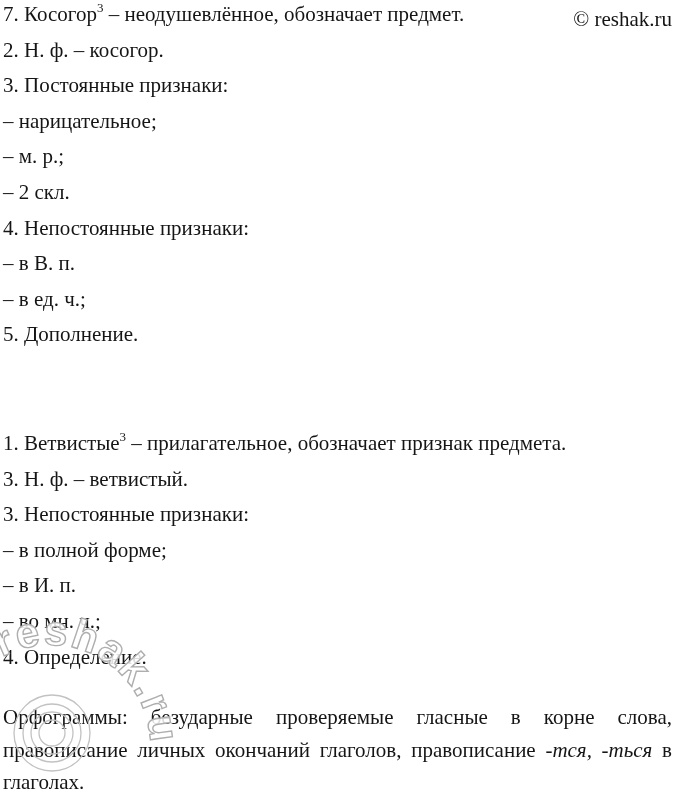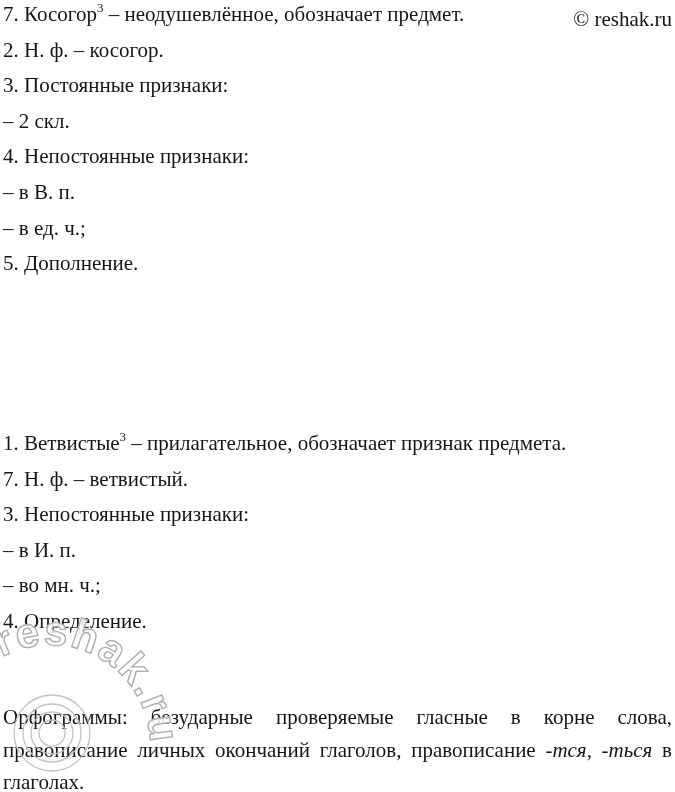--- a/index.html
+++ b/index.html
@@ -71,35 +71,38 @@
 
   <span class="copyright">© reshak.ru</span>
 
   <div class="blk" id="noun-block">
     <div class="line">
       <span>7. Косогор</span><sup class="analysis-sup">3</sup><span> – неодушевлённое, обозначает предмет.</span>
     </div>
     <div>
         <div class="line">2. Н. ф. – косогор.</div>
         <div class="line">3. Постоянные признаки:</div>
+        <div class="line">– нарицательное;</div>
+        <div class="line">– м. р.;</div>
         <div class="line">– 2 скл.</div>
         <div class="line">4. Непостоянные признаки:</div>
         <div class="line">– в В. п.</div>
         <div class="line">– в ед. ч.;</div>
         <div class="line">5. Дополнение.</div>
       </div>
   </div>
 
   <div class="blk" id="adj-block">
     <div class="line">
       <span>1. Ветвистые</span><sup class="analysis-sup">3</sup><span> – прилагательное, обозначает признак предмета.</span>
     </div>
     <div>
-        <div class="line">7. Н. ф. – ветвистый.</div>
+        <div class="line">3. Н. ф. – ветвистый.</div>
         <div class="line">3. Непостоянные признаки:</div>
+        <div class="line">– в полной форме;</div>
         <div class="line">– в И. п.</div>
         <div class="line">– во мн. ч.;</div>
         <div class="line">4. Определение.</div>
       </div>
   </div>
 
   <p id="orthograms">
     <span>Орфограммы: безударные проверяемые гласные в корне слова, правописание личных окончаний глаголов, правописание </span><span class="em">-тся, -ться</span><span> в глаголах.</span>
   </p>
 

